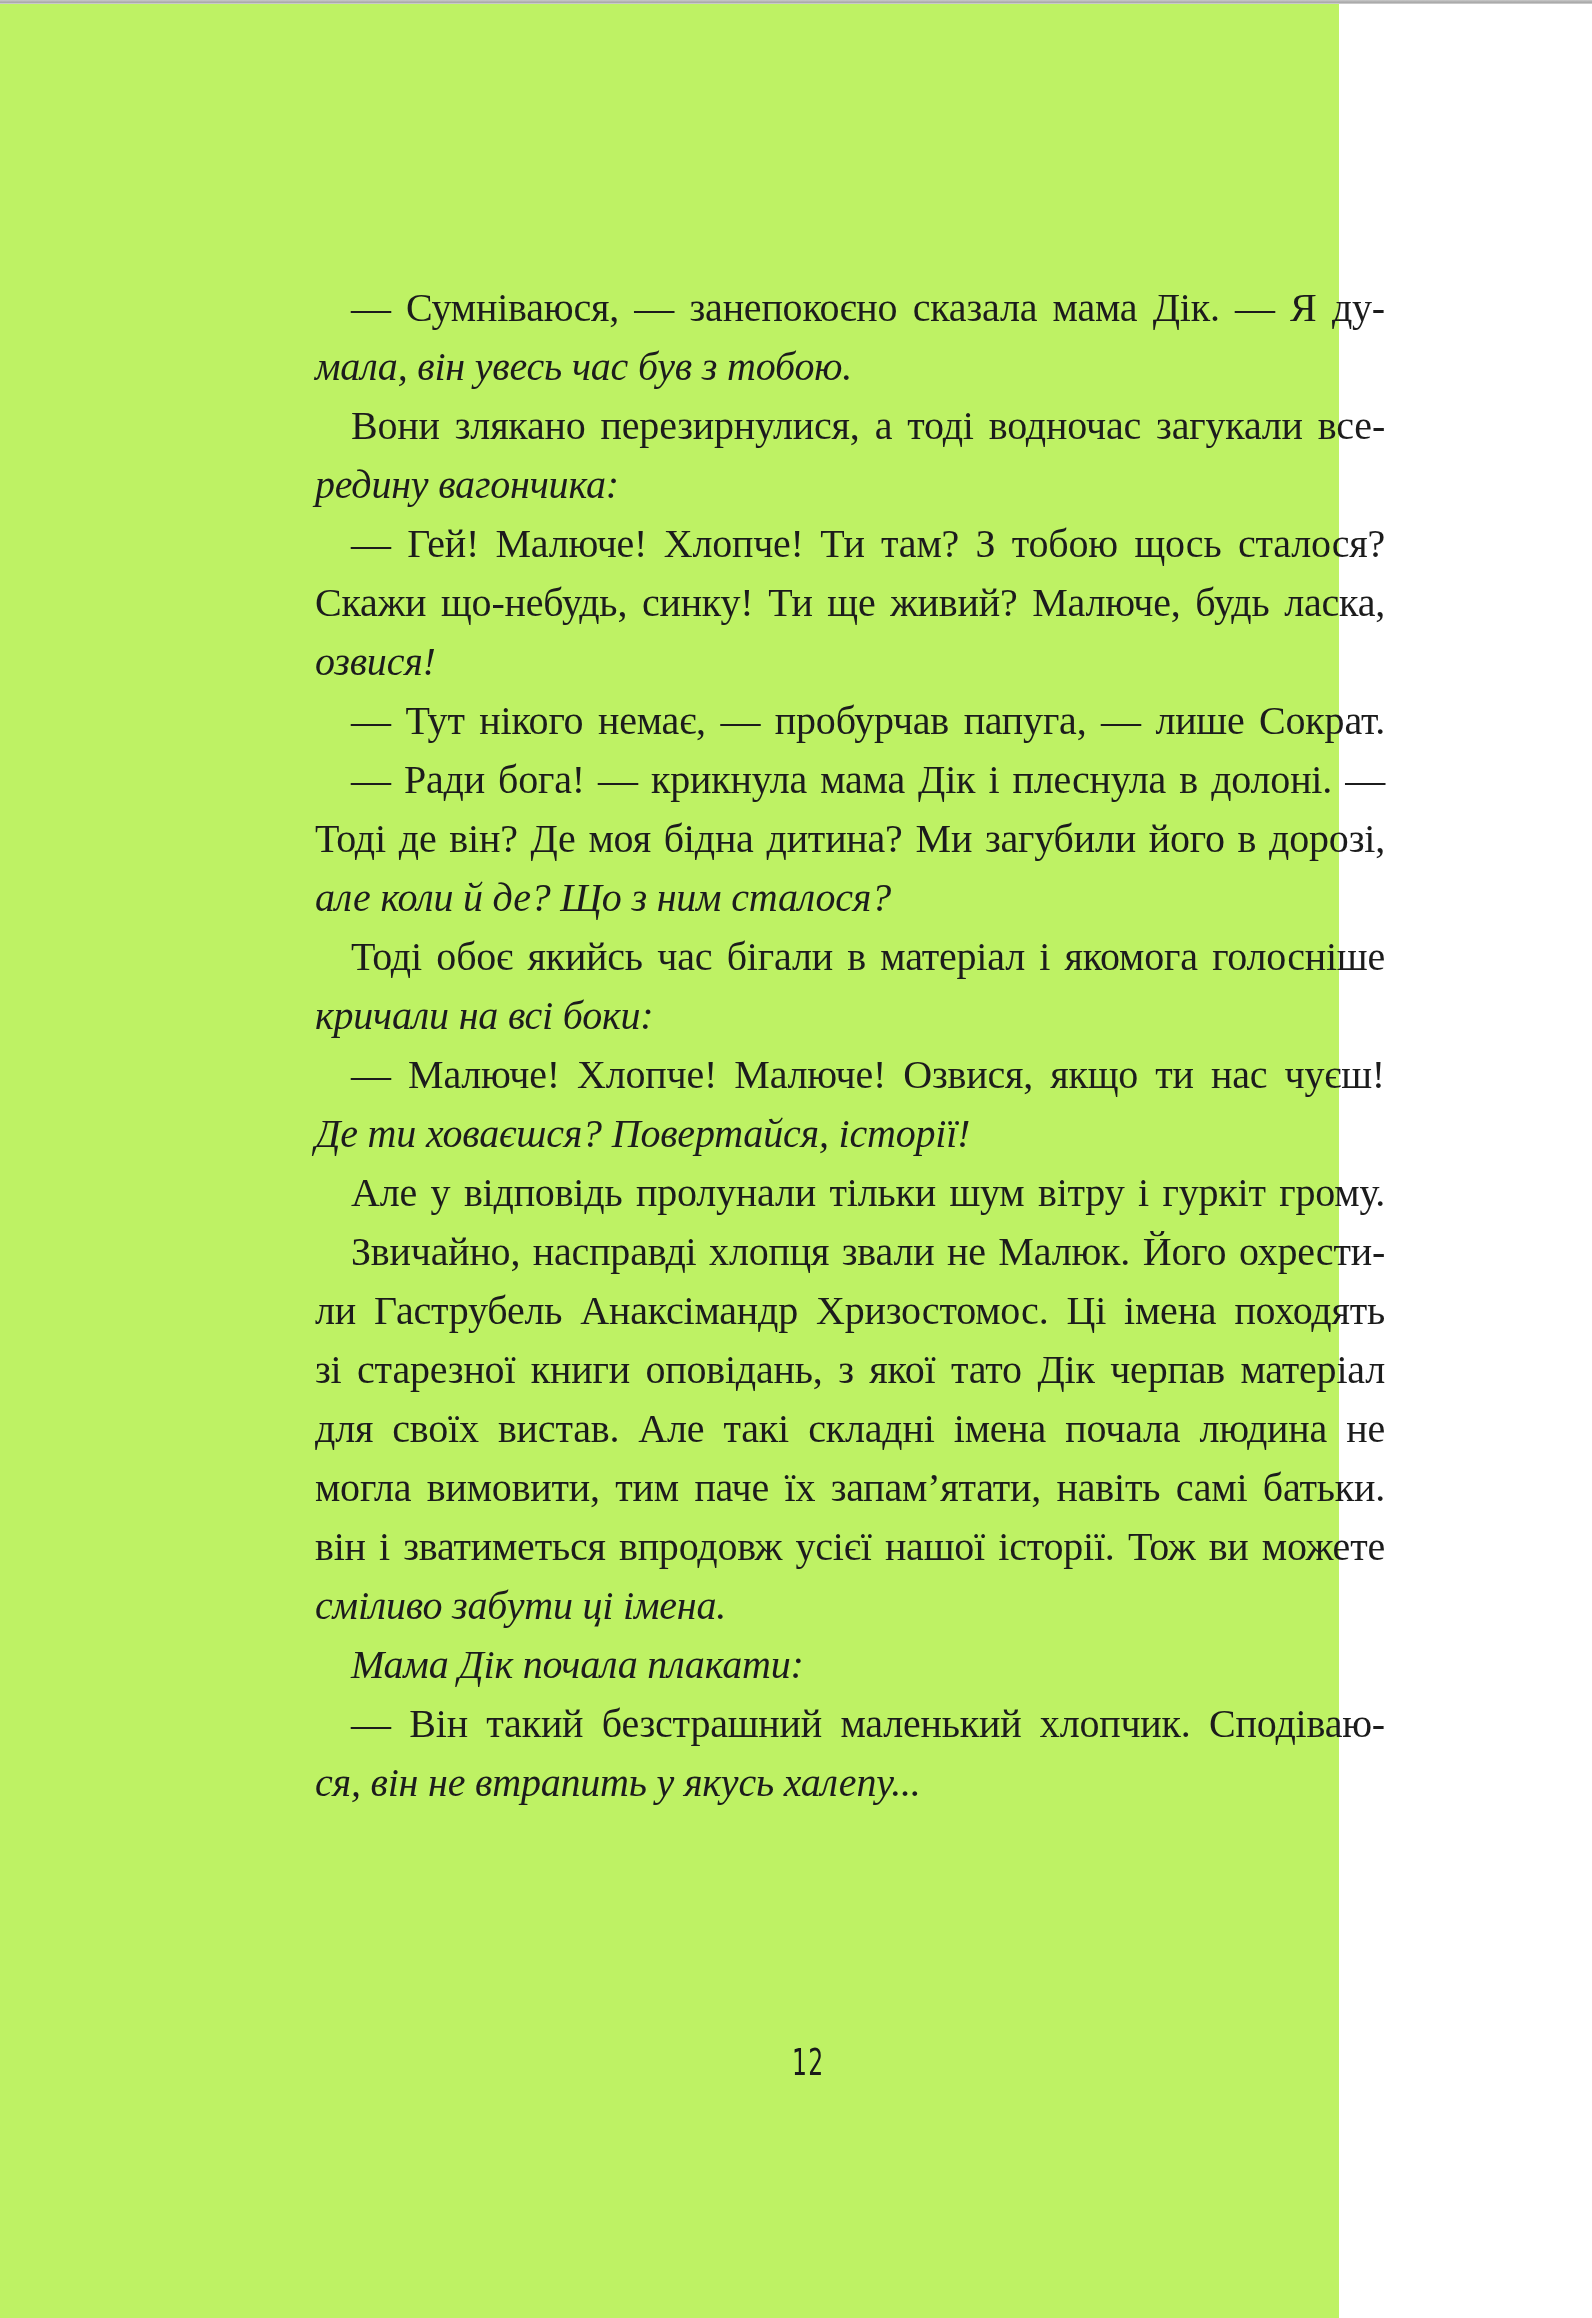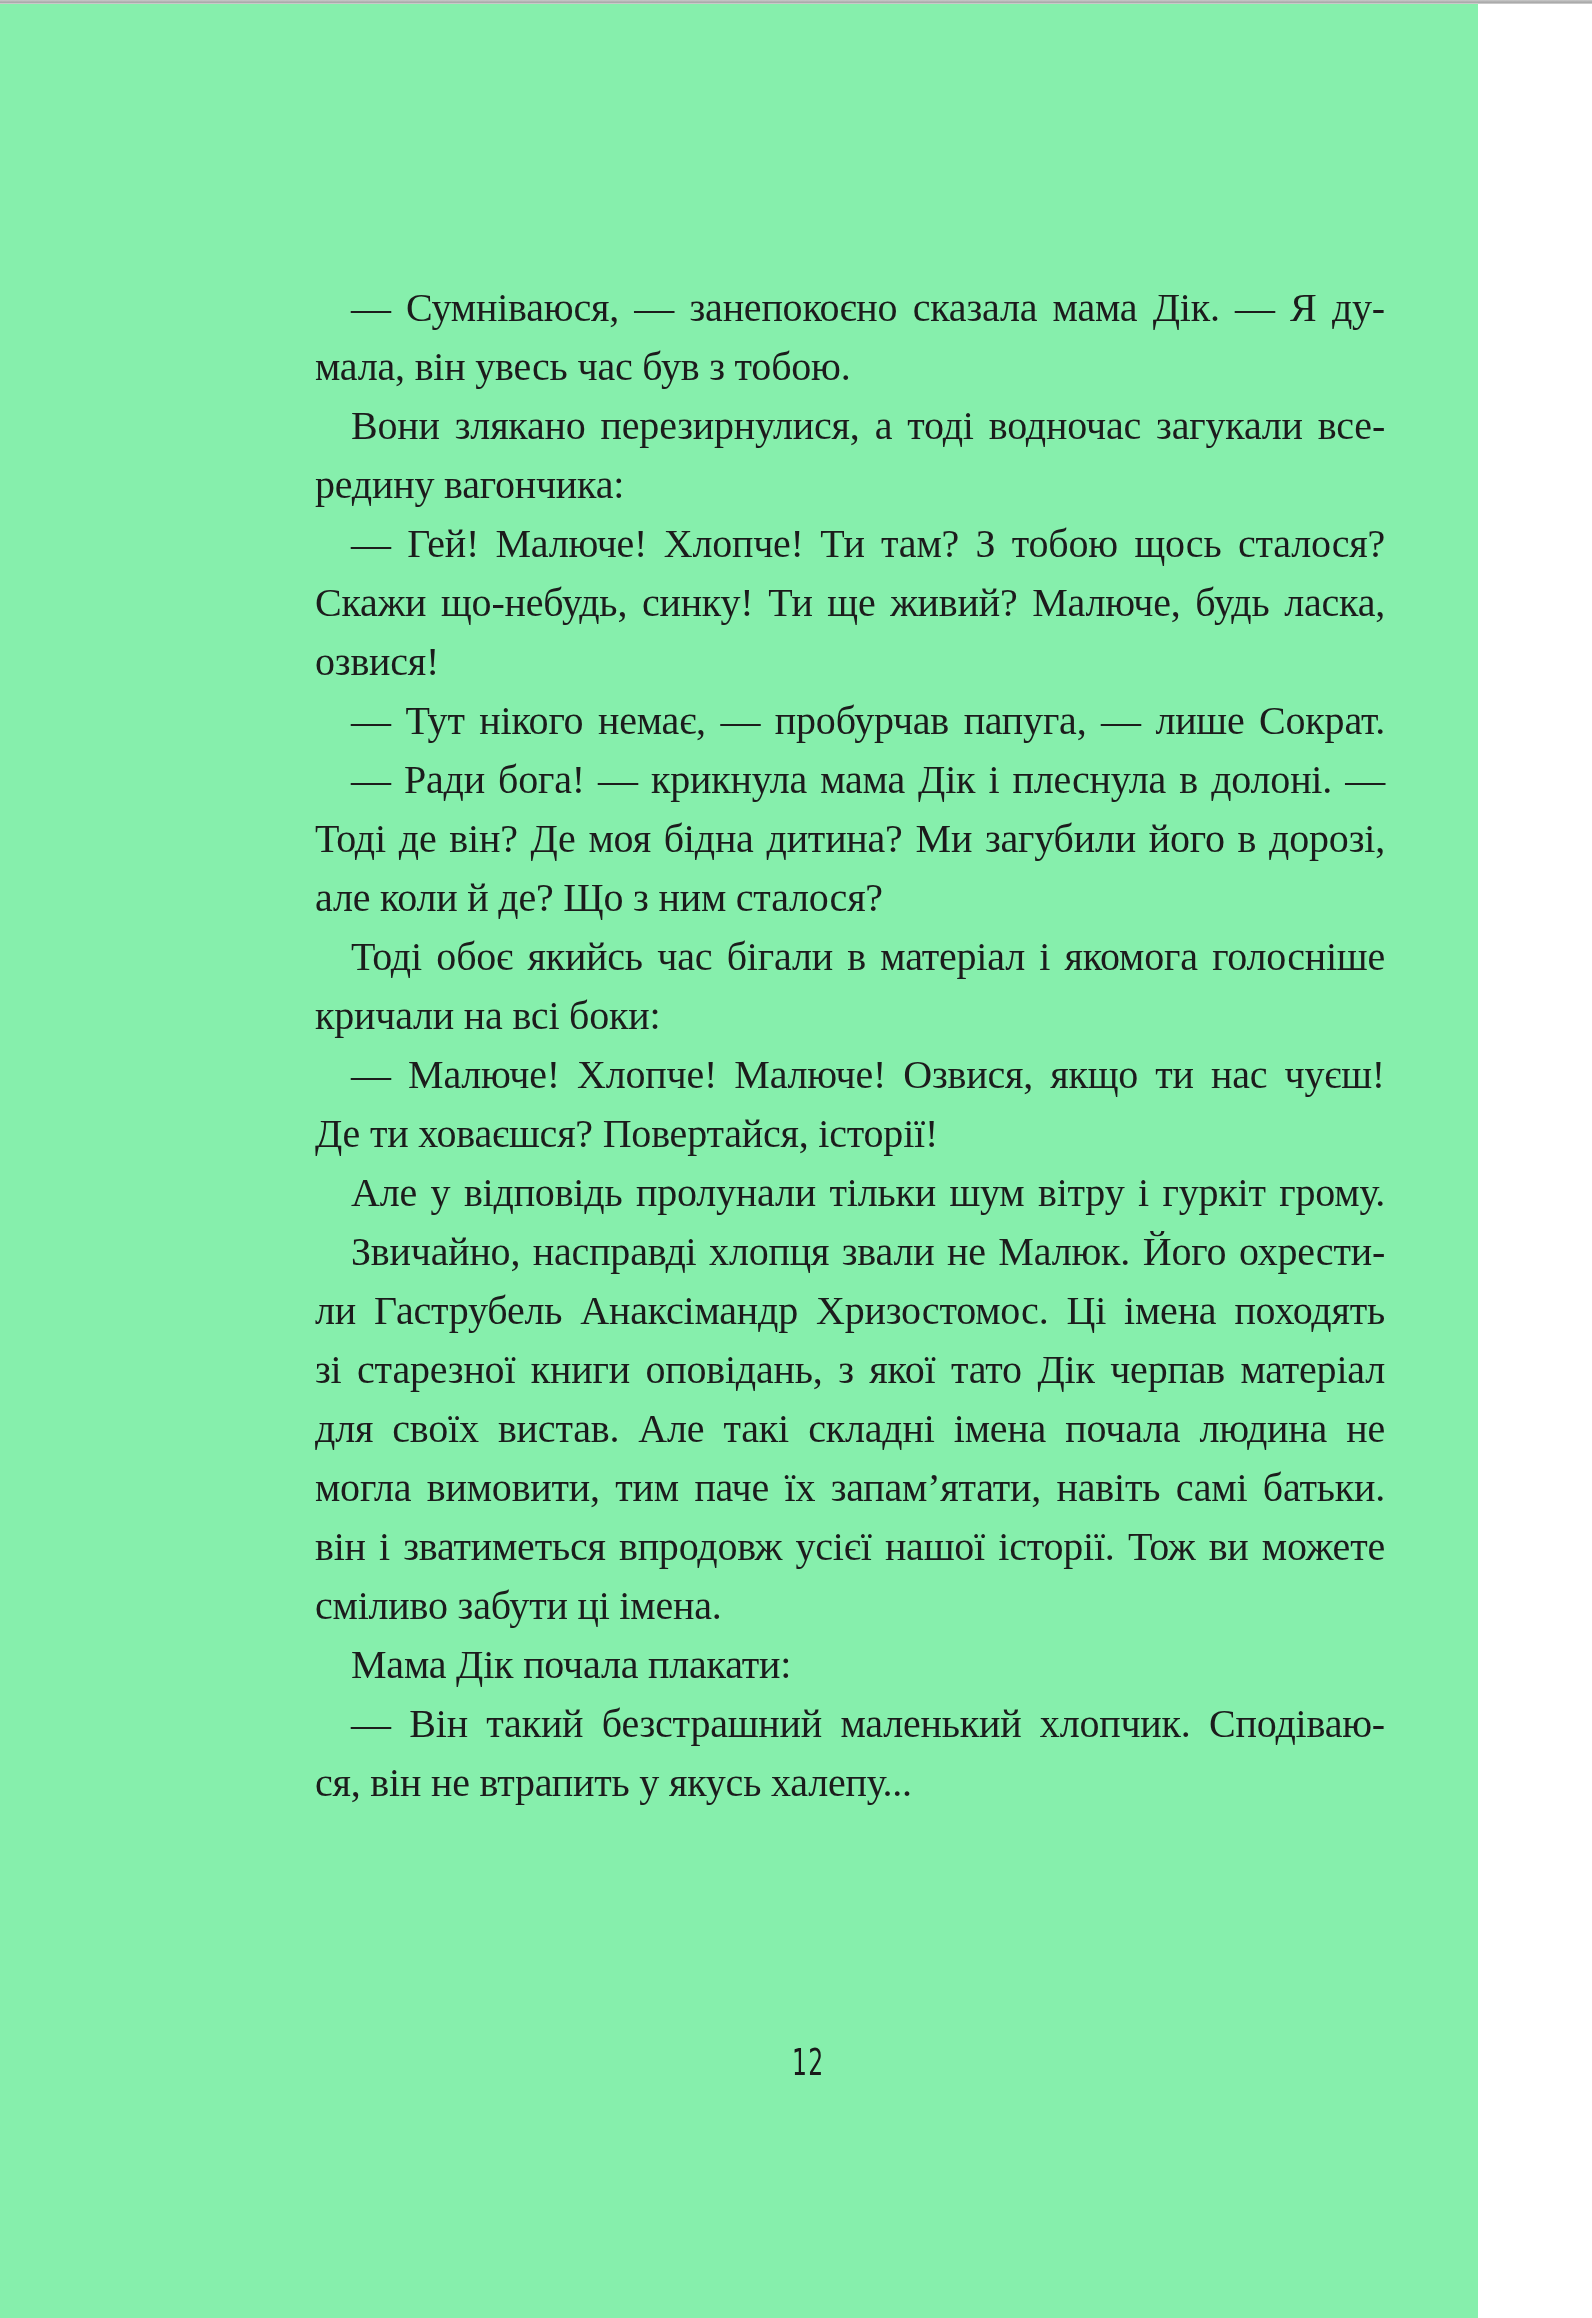--- a/index.html
+++ b/index.html
@@ -16,23 +16,23 @@
     .top-border {
       position: absolute;
       left: 0; top: 0;
       width: 1592px;
       height: 4.1px;
       background: linear-gradient(#c9c9c9, #a8a8a8 60%, #d8d8d8);
     }
     .page {
       position: absolute;
       left: 0; top: 4.1px;
-      width: 1478px;
+      width: 1339px;
       height: 2314px;
-      background: #86efac;
+      background: #bef264;
     }
     .text-block {
       position: absolute;
       left: 279px;
       top: 274px;
       width: 1106px;
       font-family: "Liberation Serif", "DejaVu Serif", serif;
       font-size: 40px;
       line-height: 59px;
       color: #1c1c1c;
@@ -46,20 +46,21 @@
       hyphens: manual;
     }
     .line {
       display: block;
       white-space: nowrap;
       text-align: justify;
       text-align-last: justify;
     }
     .line.last {
       text-align-last: left;
+      font-style: italic;
     }
     .line.indent {
       padding-left: 36px;
     }
     .page-number {
       position: absolute;
       left: 0;
       width: 1592px;
       top: 2033px;
       text-align: center;

